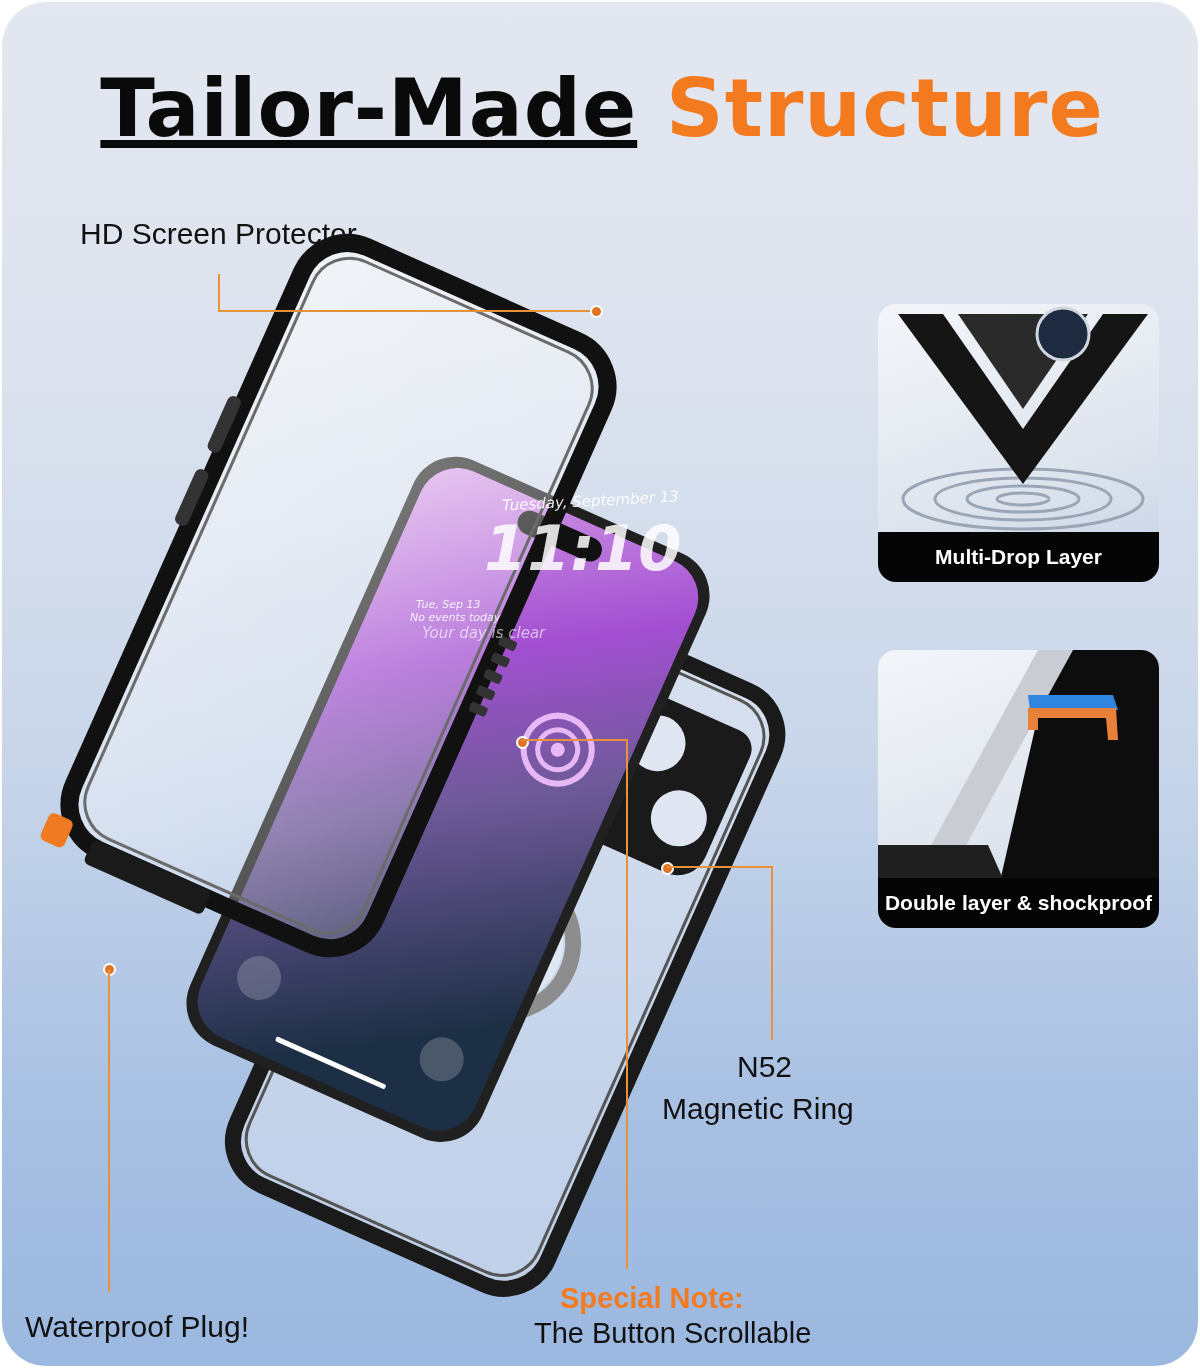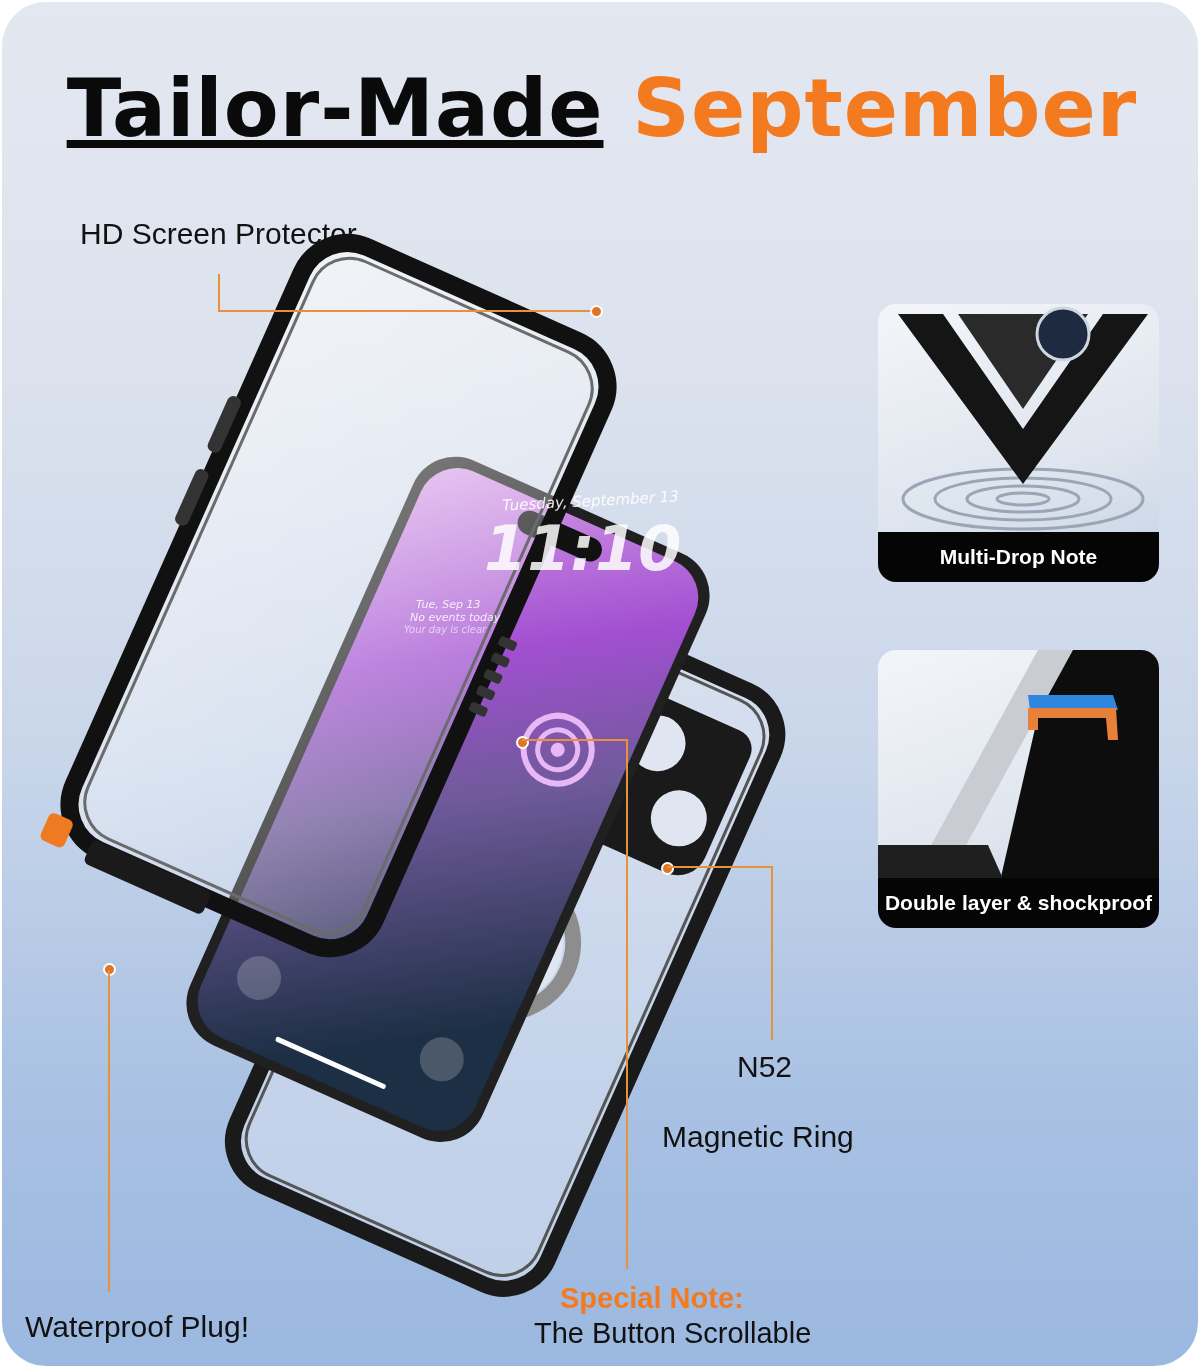--- a/index.html
+++ b/index.html
@@ -23,21 +23,21 @@
   .phone-art{position:absolute;left:0;top:0;}
   .lock{position:absolute;color:#fff;font-style:italic;font-family:"DejaVu Sans",sans-serif;}
 </style>
 </head>
 <body>
 
 <div class="panel">
 
   <div class="title">
     <span class="t1">Tailor-Made</span>
-    <span class="t2">September</span>
+    <span class="t2">Structure</span>
   </div>
 
   <svg class="phone-art" width="1196" height="1364" viewBox="0 0 1196 1364">
     <defs>
       <linearGradient id="scr" x1="0" y1="0" x2="0.3" y2="1">
         <stop offset="0" stop-color="#d9a4e8"></stop>
         <stop offset="0.35" stop-color="#a24fd1"></stop>
         <stop offset="0.6" stop-color="#6f5a9a"></stop>
         <stop offset="1" stop-color="#1d2f45"></stop>
       </linearGradient>
@@ -92,56 +92,56 @@
         <rect x="330" y="354" width="18" height="10" rx="3"></rect>
         <rect x="330" y="372" width="18" height="10" rx="3"></rect>
       </g>
     </g>
   </svg>
 
   <div class="lock" style="left:500px;top:490px;font-size:15px;transform:rotate(-3deg);opacity:.9;">Tuesday, September 13</div>
   <div class="lock" style="left:482px;top:510px;font-size:62px;font-weight:bold;opacity:.85;">11:10</div>
   <div class="lock" style="left:414px;top:596px;font-size:11px;opacity:.85;">Tue, Sep 13</div>
   <div class="lock" style="left:408px;top:609px;font-size:11px;opacity:.85;">No events today</div>
-  <div class="lock" style="left:402px;top:622px;font-size:10px;opacity:.6;">Your day is clear</div>
+  <div class="lock" style="left:420px;top:622px;font-size:15px;opacity:.6;">Your day is clear</div>
 
   <div class="label" style="left:78px;top:215px;">HD Screen Protector</div>
   <div class="callout-line" style="left:216px;top:272px;width:2px;height:38px;"></div>
   <div class="callout-line" style="left:216px;top:308px;width:378px;height:2px;"></div>
   <div class="dot" style="left:588px;top:303px;"></div>
 
   <div class="dot" style="left:514px;top:734px;"></div>
   <div class="callout-line" style="left:520px;top:737px;width:106px;height:2px;"></div>
   <div class="callout-line" style="left:624px;top:737px;width:2px;height:530px;"></div>
   <div class="note-title" style="left:558px;top:1280px;">Special Note:</div>
   <div class="label" style="left:512px;top:1314px;font-size:29px;margin-left:20px;">The Button Scrollable</div>
 
   <div class="dot" style="left:659px;top:860px;"></div>
   <div class="callout-line" style="left:665px;top:864px;width:106px;height:2px;"></div>
   <div class="callout-line" style="left:769px;top:864px;width:2px;height:174px;"></div>
   <div class="label" style="left:735px;top:1048px;">N52</div>
-  <div class="label" style="left:660px;top:1090px;margin-top:28px;">Magnetic Ring</div>
+  <div class="label" style="left:660px;top:1090px;">Magnetic Ring</div>
 
   <div class="dot" style="left:101px;top:961px;"></div>
   <div class="callout-line" style="left:106px;top:968px;width:2px;height:322px;"></div>
   <div class="label" style="left:23px;top:1308px;">Waterproof Plug!</div>
 
   <div class="card" style="top:302px;">
     <svg width="281" height="278">
       <g fill="none" stroke="#9aa6b6" stroke-width="3">
         <ellipse cx="145" cy="195" rx="120" ry="30"></ellipse>
         <ellipse cx="145" cy="195" rx="88" ry="21"></ellipse>
         <ellipse cx="145" cy="195" rx="56" ry="13"></ellipse>
         <ellipse cx="145" cy="195" rx="26" ry="6"></ellipse>
       </g>
       <path d="M20,10 L145,180 L270,10 L225,10 L145,125 L65,10 Z" fill="#151515"></path>
       <path d="M80,10 L145,105 L210,10 Z" fill="#2a2a2a"></path>
       <circle cx="185" cy="30" r="26" fill="#1e2a40" stroke="#cfd6e0" stroke-width="3"></circle>
     </svg>
-    <div class="cap">Multi-Drop Note</div>
+    <div class="cap">Multi-Drop Layer</div>
   </div>
 
   <div class="card" style="top:648px;">
     <svg width="281" height="278">
       <path d="M175,0 L281,0 L281,240 L120,240 Z" fill="#0d0d0d"></path>
       <path d="M160,0 L195,0 L80,210 L45,210 Z" fill="#c9ccd2"></path>
       <path d="M0,195 L110,195 L130,240 L0,240 Z" fill="#1f1f1f"></path>
       <path d="M150,45 L235,45 L240,60 L152,60 Z" fill="#2e86de"></path>
       <path d="M150,58 L238,58 L240,90 L230,90 L228,68 L160,68 L160,80 L150,80 Z" fill="#e8803a"></path>
     </svg>

